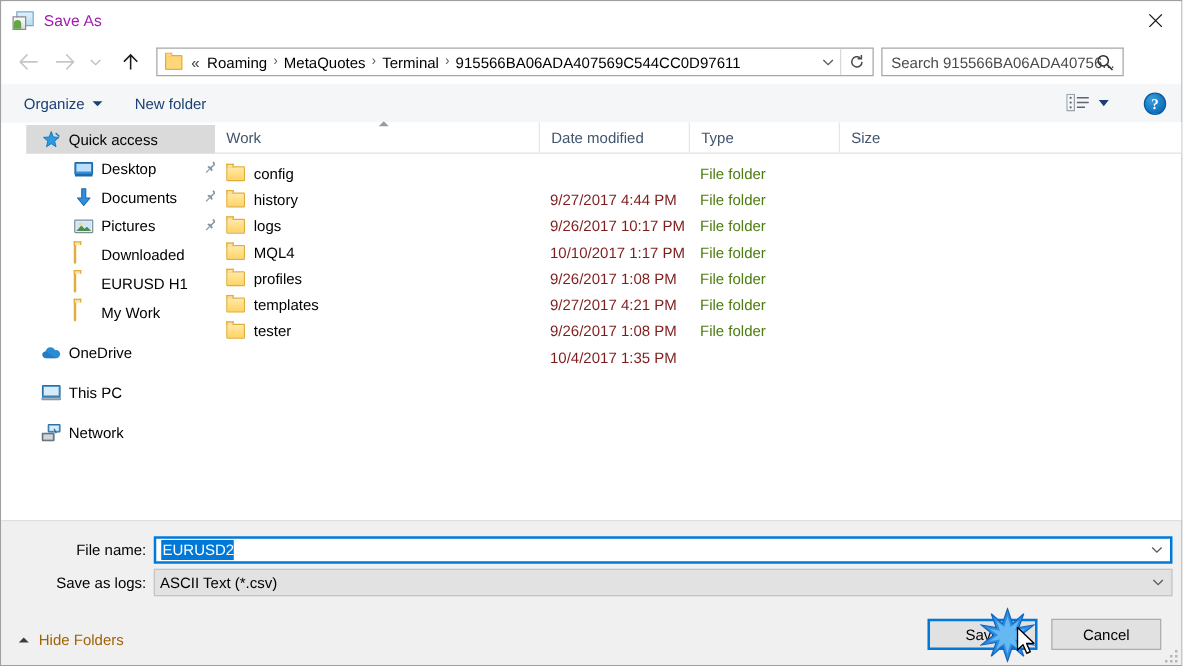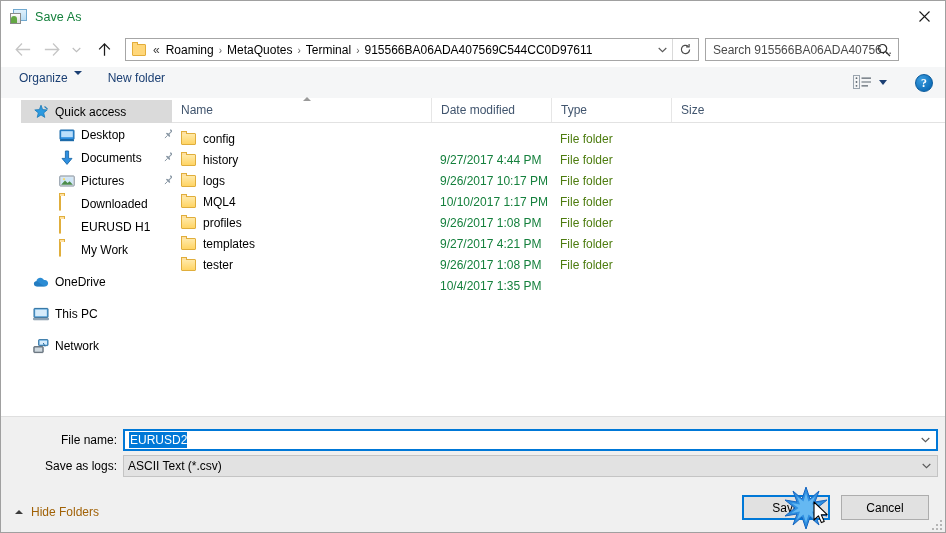--- a/index.html
+++ b/index.html
@@ -60,21 +60,21 @@
   }
   .tb-ico-p {
     position: absolute;
     left: 1px; top: 7px;
     width: 6px; height: 7px;
     background: #63a744;
     border-radius: 3px 3px 0 0;
   }
   .titlebar-text {
     font-size: 12.5px;
-    color: #15803d;
+    color: #a21caf;
     letter-spacing: .1px;
   }
   .titlebar-close {
     position: absolute;
     right: 0; top: 0;
     width: 46px; height: 30px;
     display: flex;
     align-items: center;
     justify-content: center;
     cursor: default;
@@ -201,21 +201,21 @@
     width: 946px; height: 31px;
     background: #f5f6f7;
     border-bottom: 1px solid #dcdcdc;
     display: flex;
     align-items: center;
   }
   .cmd-item {
     font-size: 12px;
     color: #1b3f73;
     display: flex;
-    align-items: flex-start;
+    align-items: center;
     height: 23px;
     padding: 0 8px;
     margin-left: 10px;
   }
   .cmd-caret {
     margin-left: 6px;
     width: 0; height: 0;
     border-left: 4px solid transparent;
     border-right: 4px solid transparent;
     border-top: 4px solid #1b3f73;
@@ -367,21 +367,21 @@
     color: #000;
     position: relative;
   }
   .frow .fname {
     position: absolute;
     left: 9px;
     display: flex;
     align-items: center;
   }
   .frow .fname .folder-ico { margin-right: 7px; margin-top: 0; }
-  .frow .fdate { position: absolute; left: 268px; color: #15803d; margin-top: 42px; }
+  .frow .fdate { position: absolute; left: 268px; color: #7f1d1d; margin-top: 42px; }
   .frow .ftype { position: absolute; left: 388px; color: #4d7c0f; }
   .frow .fsize { position: absolute; left: 508px; color: #000; }
 
   
   .bottom {
     position: absolute;
     left: 0; top: 415px;
     width: 946px;
     height: 118px;
     background: #f0f0f0;
@@ -688,21 +688,21 @@
                 <path d="M10.3,5 L12,8.5" stroke="#2c6e9e" stroke-width="1"></path>
               </svg></span>
             <span class="lbl">Network</span>
           </div>
         </div>
     </div>
 
     <div class="filepane">
       <div class="col-headers">
         <div class="sort-caret"></div>
-        <div class="col-head first" style="left:0px;width:259px;">Name</div>
+        <div class="col-head first" style="left:0px;width:259px;">Work</div>
         <div class="col-head" style="left:259px;width:120px;">Date modified</div>
         <div class="col-head" style="left:379px;width:120px;">Type</div>
         <div class="col-head" style="left:499px;width:80px;">Size</div>
       </div>
       <div class="rows" id="file-rows">
           <div class="frow" style="margin-top: 5px;">
             <span class="fname">
               <span class="folder-ico"></span>
               <span>config</span>
             </span>

